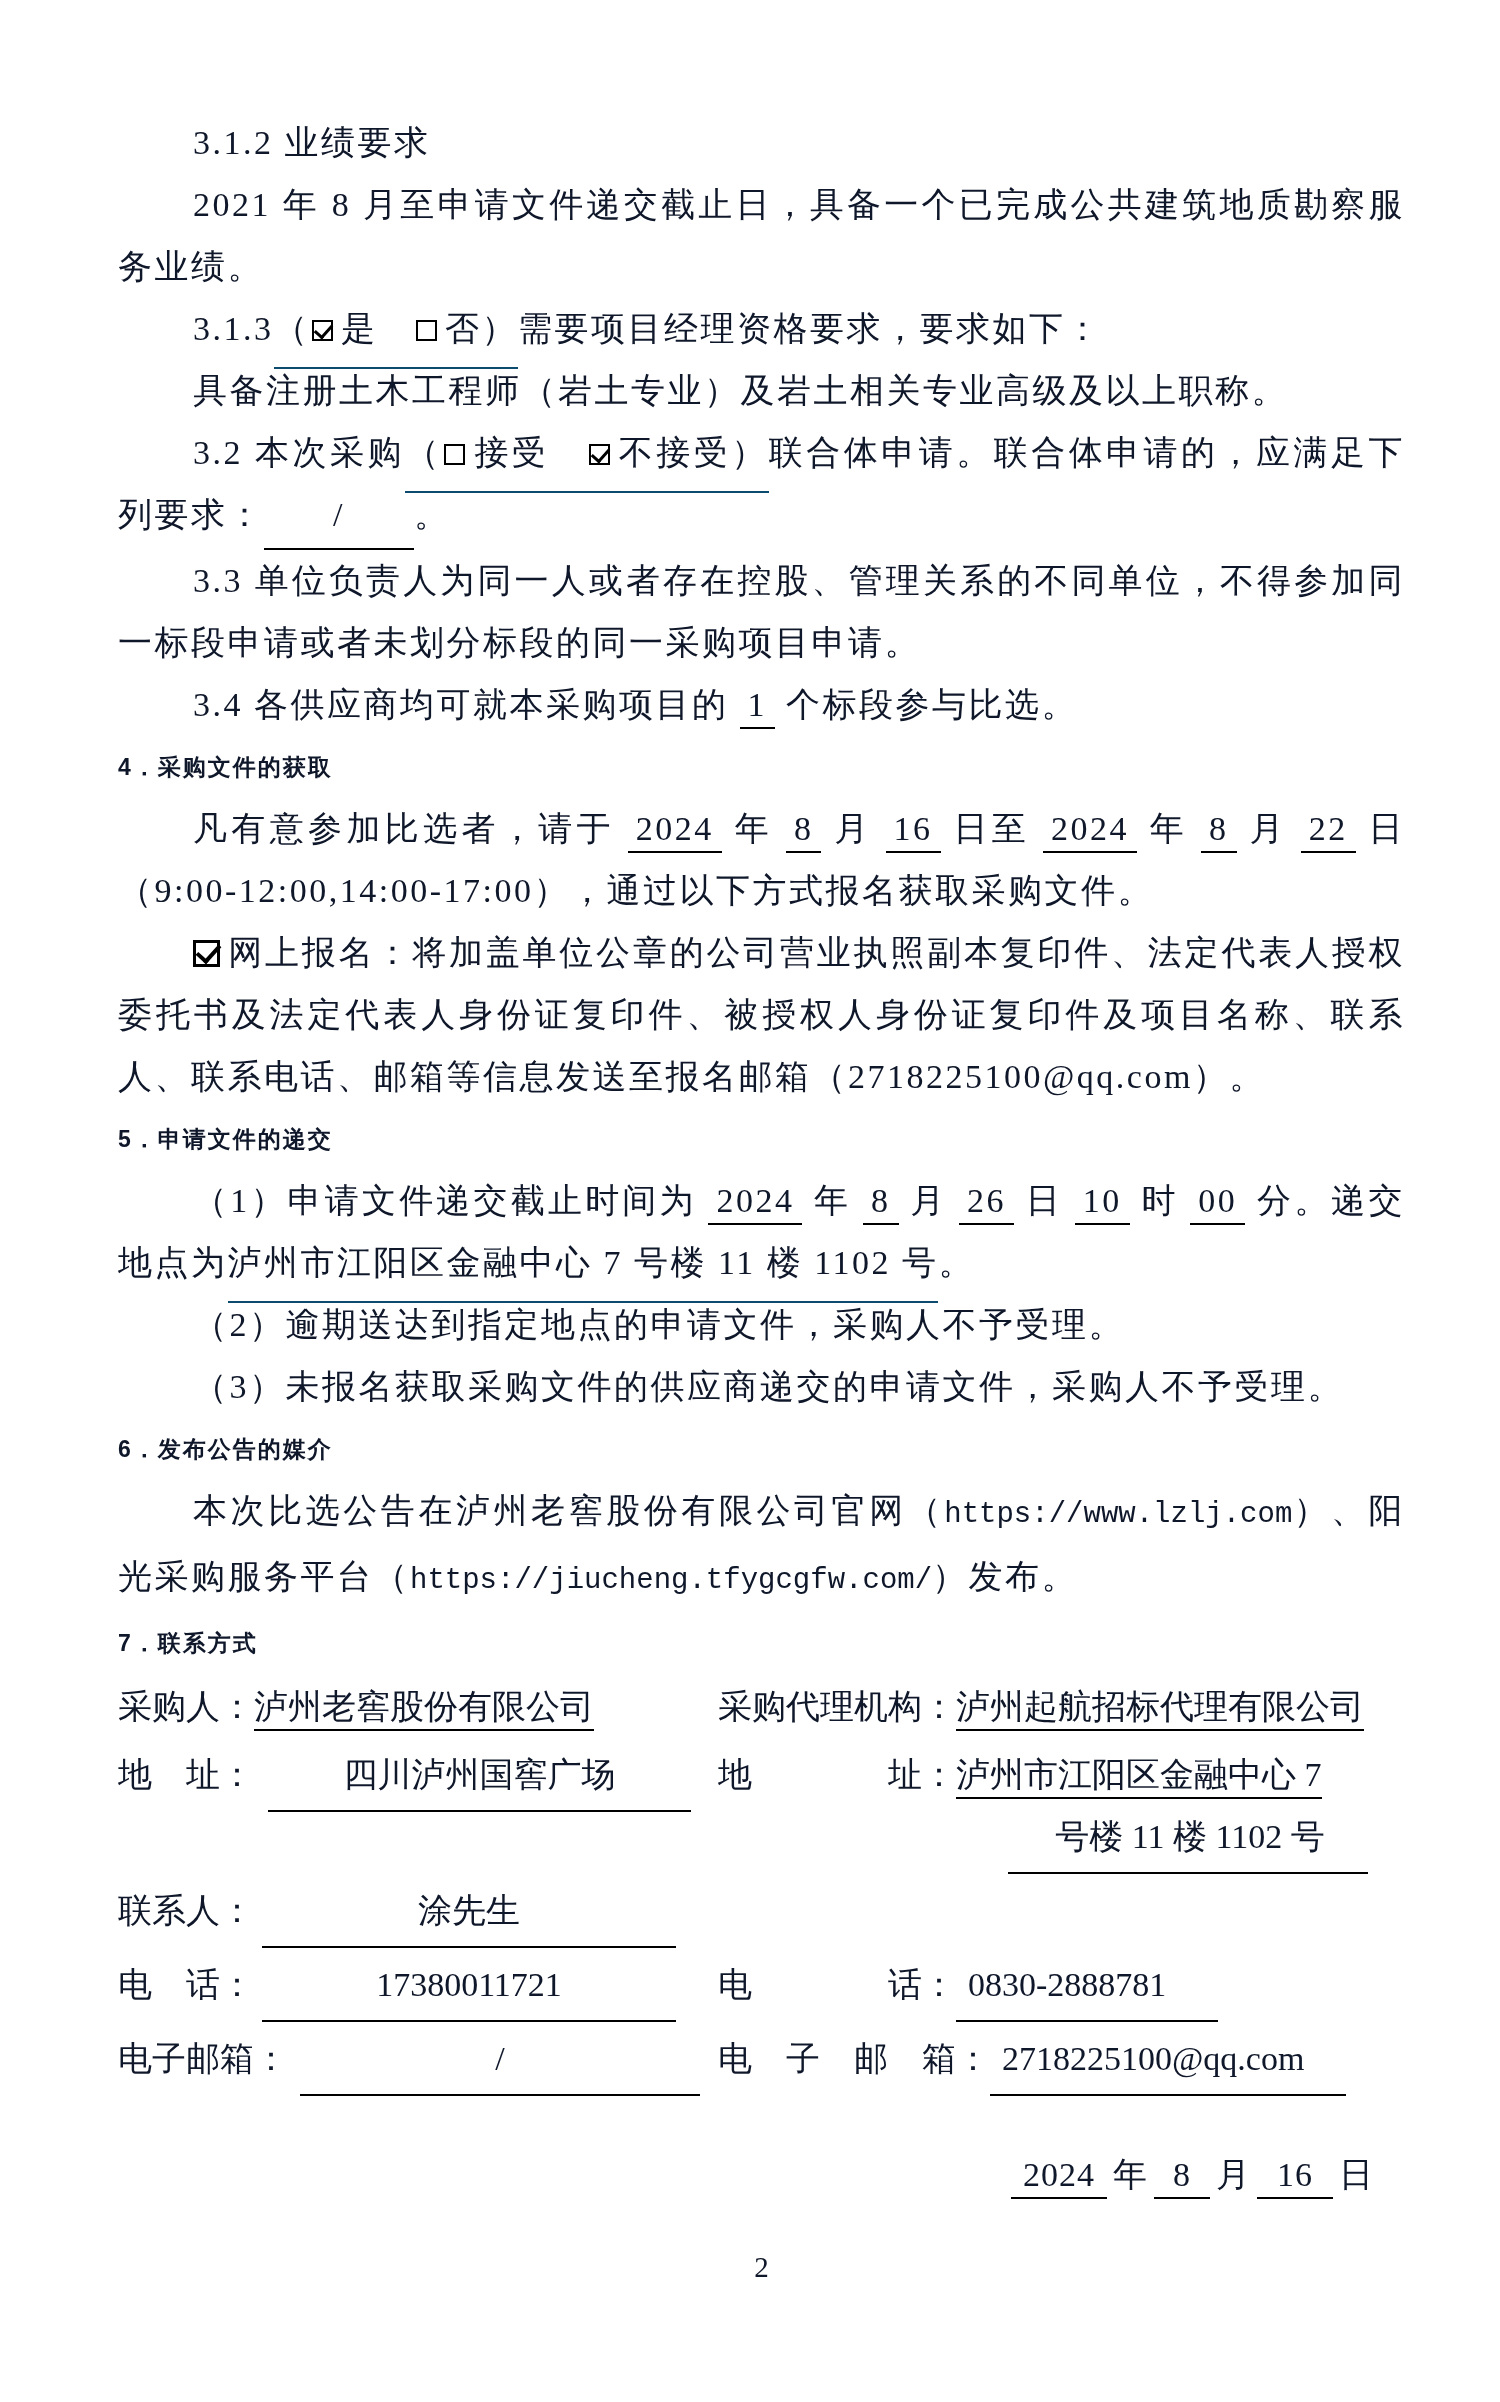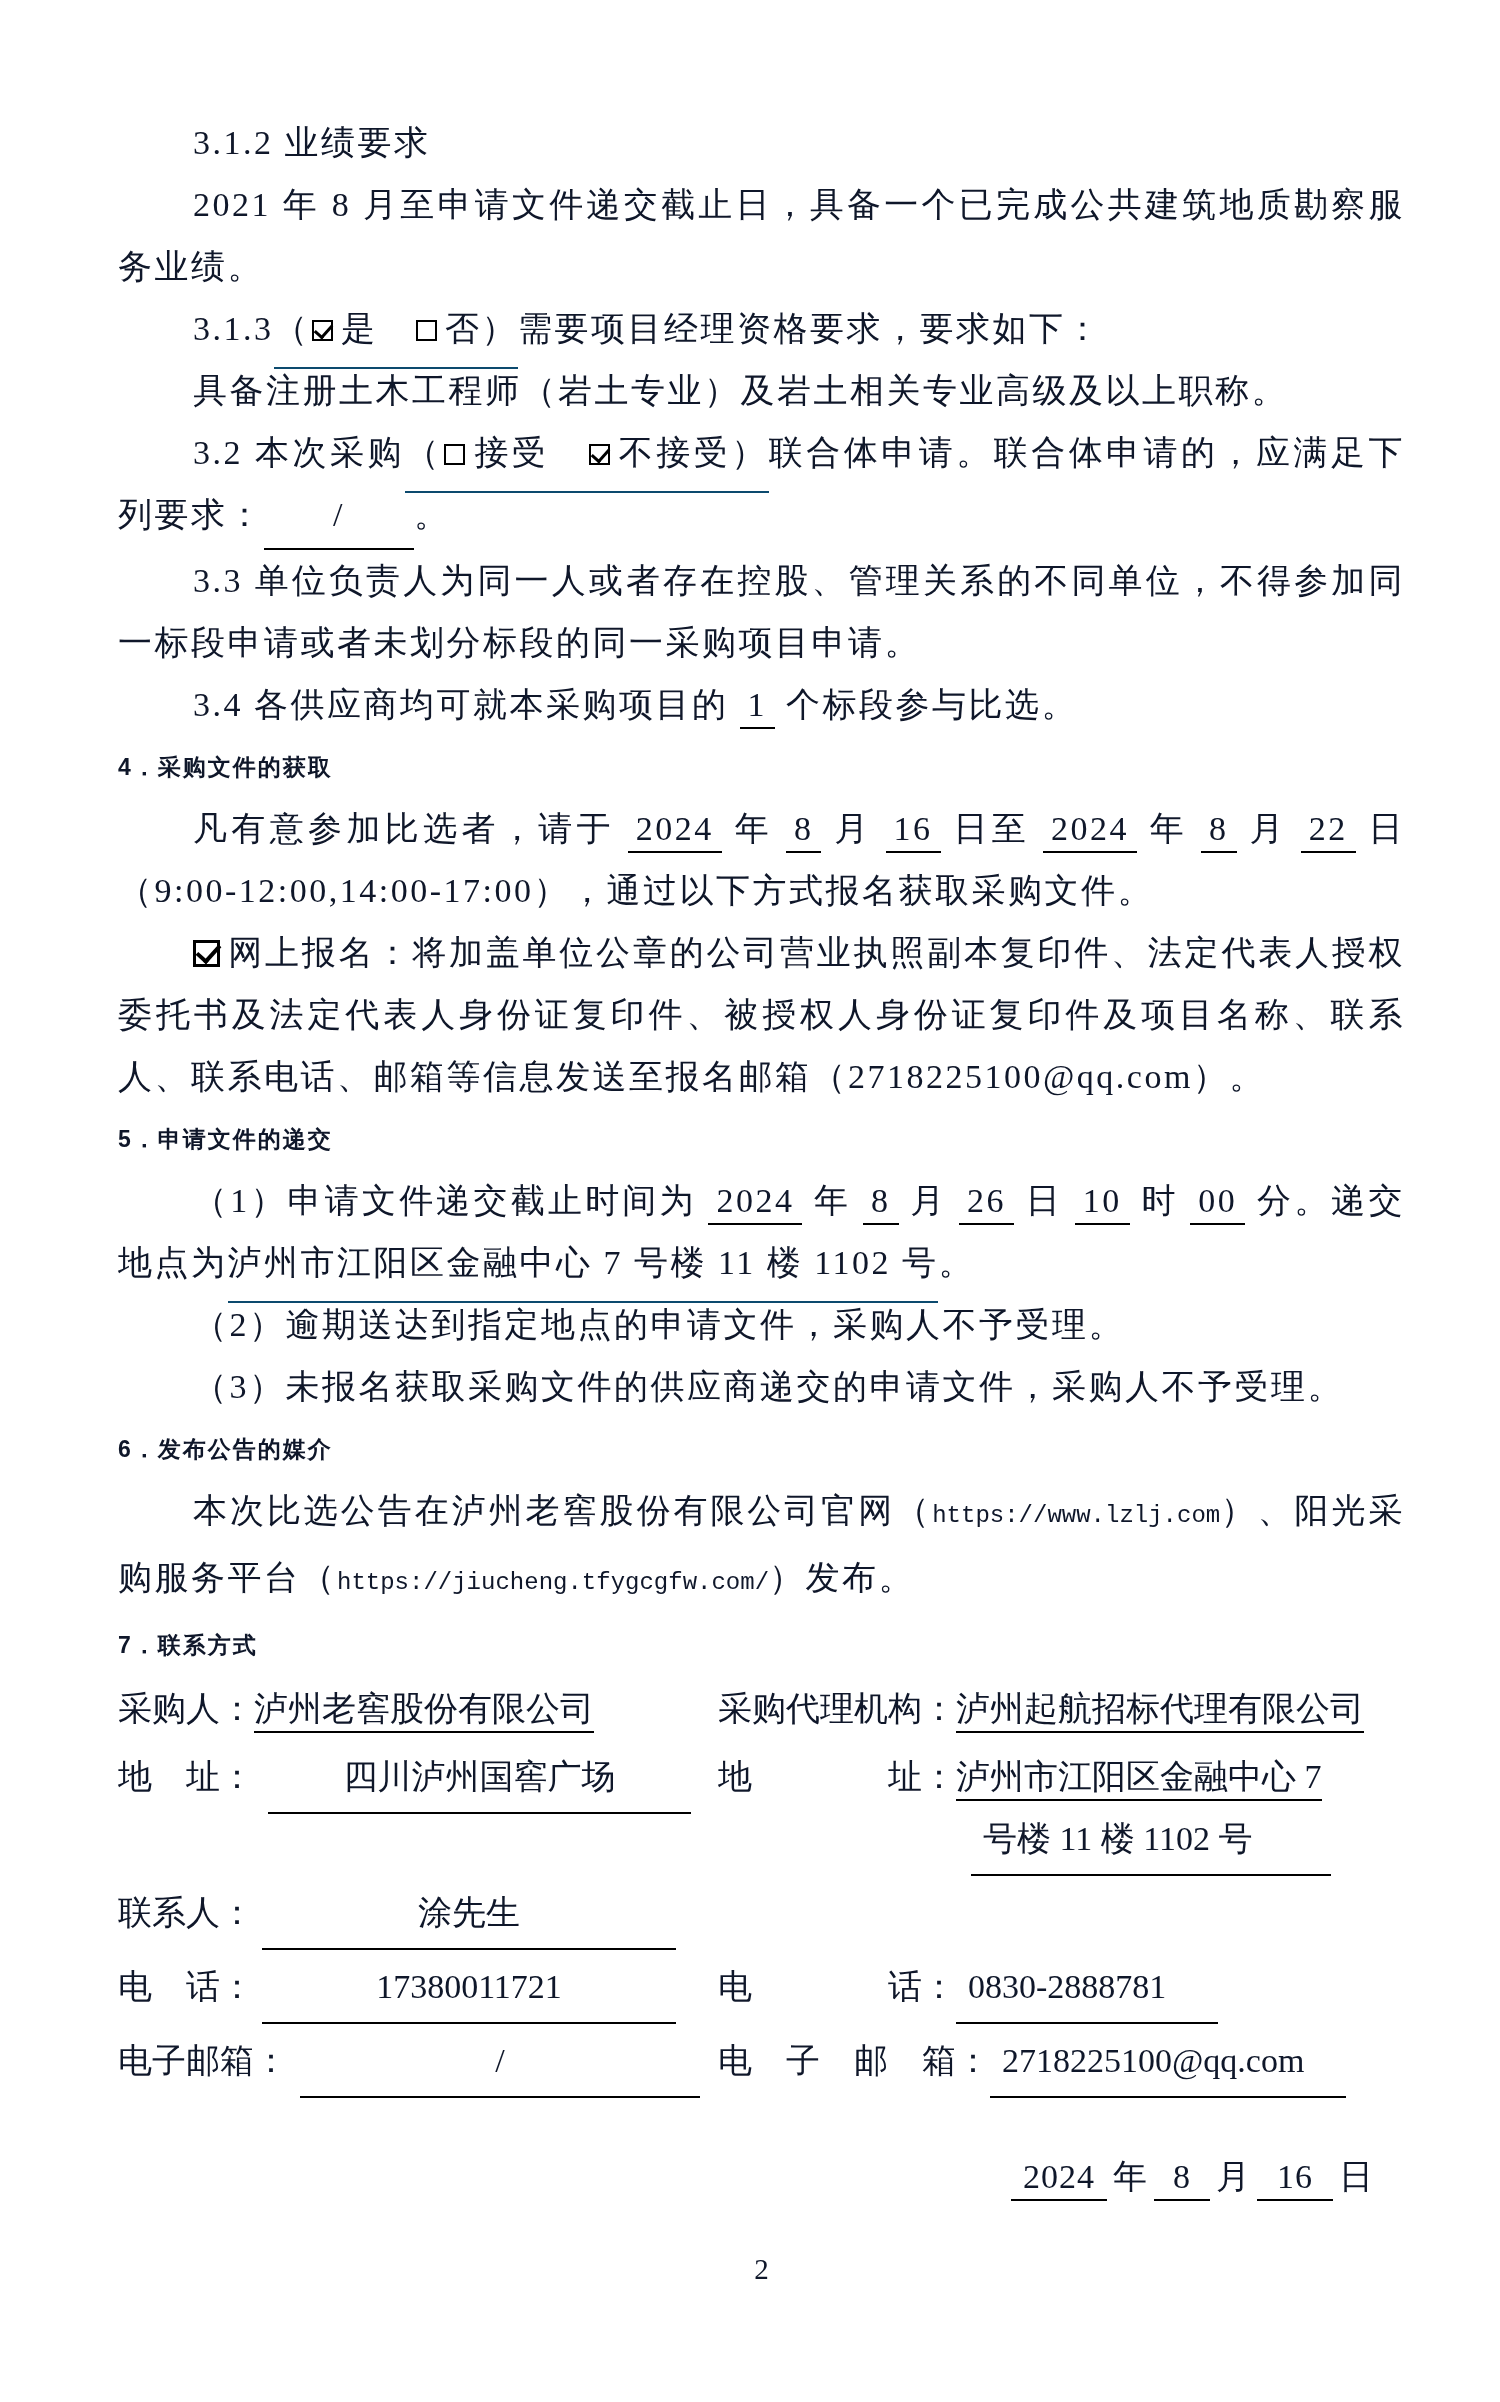--- a/index.html
+++ b/index.html
@@ -19,21 +19,21 @@
     font-family:"Liberation Sans","DejaVu Sans",sans-serif;
     font-weight:700; font-size:23px; letter-spacing:2px;
     text-align:left;
   }
   .u { border-bottom:2px solid #0c4a6e; padding-bottom:20px; }
   .num-u { border-bottom:2px solid #000; padding:0 8px 4px; }
   .fill {
     display:inline-block; width:150px; text-align:center; text-indent:0;
     border-bottom:2px solid #000; padding-bottom:2px;
   }
-  .mono { font-family:"Liberation Mono","DejaVu Sans Mono",monospace; font-size:24px; letter-spacing:0; }
+  .mono { font-family:"Liberation Mono","DejaVu Sans Mono",monospace; font-size:29px; letter-spacing:0; }
   
   .cb { display:inline-block; width:21px; height:21px; border:2px solid #000;
         margin:0 8px 0 2px; position:relative; vertical-align:-1px; }
   .cb.checked::after { content:""; position:absolute; left:1px; top:2px;
         width:14px; height:8px; border-left:3px solid #000; border-bottom:3px solid #000;
         transform:rotate(-48deg); }
   .cb.big { width:27px; height:27px; border:3px solid #000; vertical-align:-3px; margin:0 8px 0 0; }
   .cb.big.checked::after { width:19px; height:10px; border-left:4px solid #000;
         border-bottom:4px solid #000; left:1px; top:1px; }
   
@@ -44,21 +44,21 @@
   .val-tight { border-bottom:2px solid #000; padding-bottom:4px; }
   .val-center { display:inline-block; border-bottom:2px solid #000; text-align:center;
         text-indent:0; padding-bottom:4px; }
   .val-left { display:inline-block; border-bottom:2px solid #000; padding:0 8px 4px 12px; }
   .w423 { width:423px; margin-left:14px; }
   .w414 { width:414px; margin-left:8px;text-align:center; }
   .w400 { width:400px; margin-left:12px; }
   .r-person { min-width:226px; }
   .r-phone  { min-width:262px; }
   .r-email  { min-width:356px; }
-  .addr2 { margin-left:253px; }
+  .addr2 { margin-left:253px;text-align:center; }
   .w360 { width:360px; }
   
   .date-line { text-align:right; padding-right:25px; margin-top:48px; letter-spacing:1px; }
   .du { border-bottom:2px solid #000; padding-bottom:4px; }
   .du-y { padding-left:12px; padding-right:12px; }
   .du-m { padding-left:19px; padding-right:19px; }
   .du-d { padding-left:20px; padding-right:20px; }
   .d-unit { margin:0 6px; }
   .page-num { text-align:center; margin-top:30px; font-size:29px; }
 </style>

